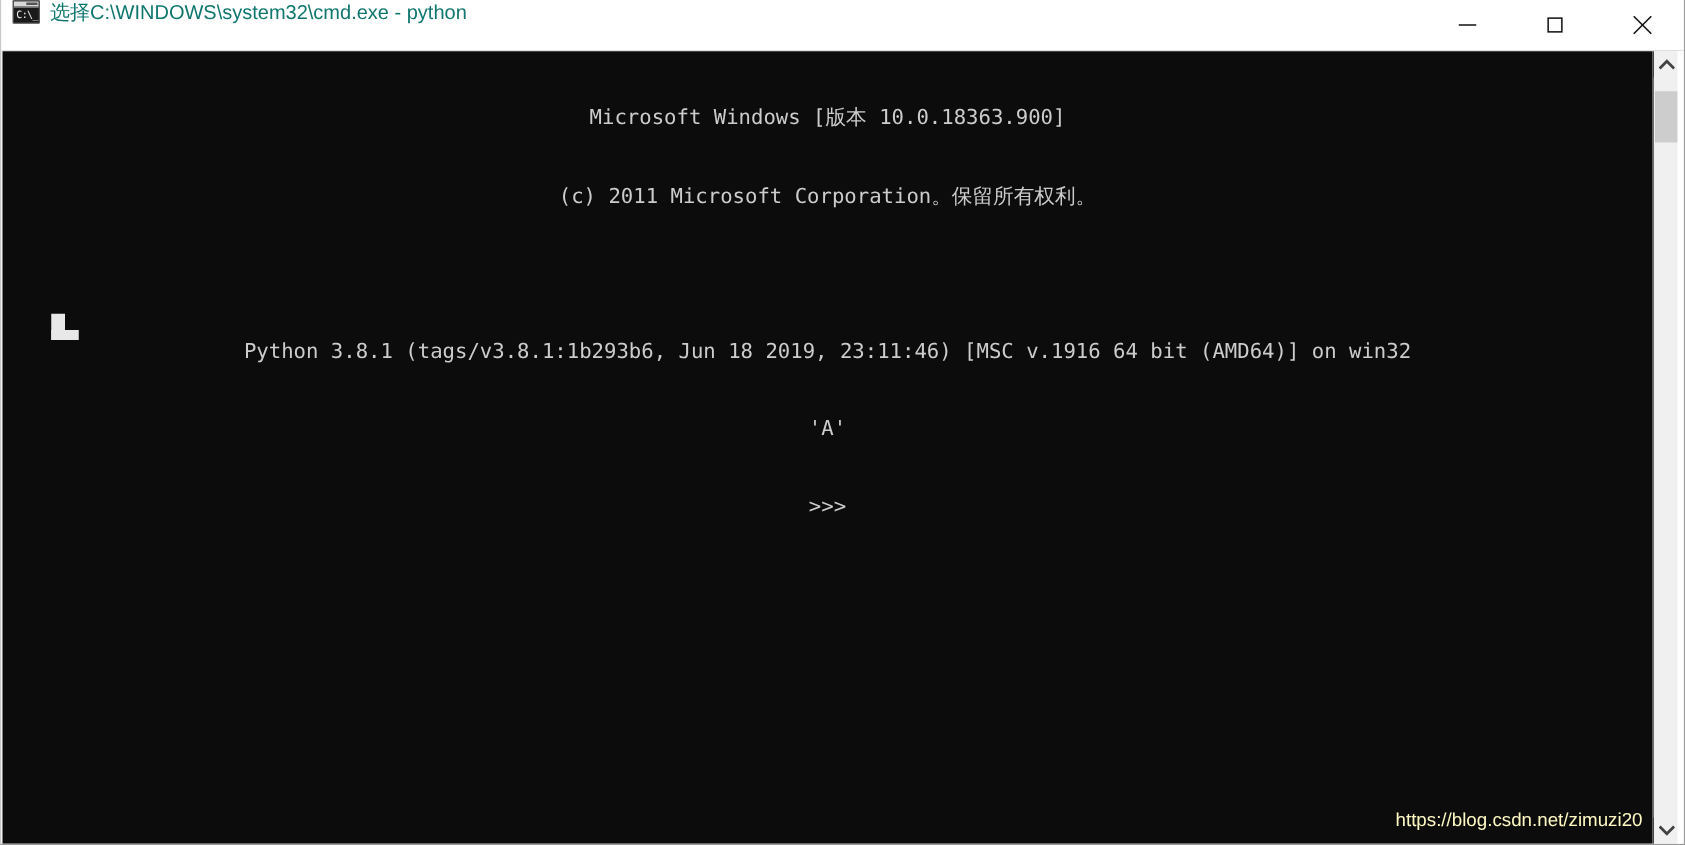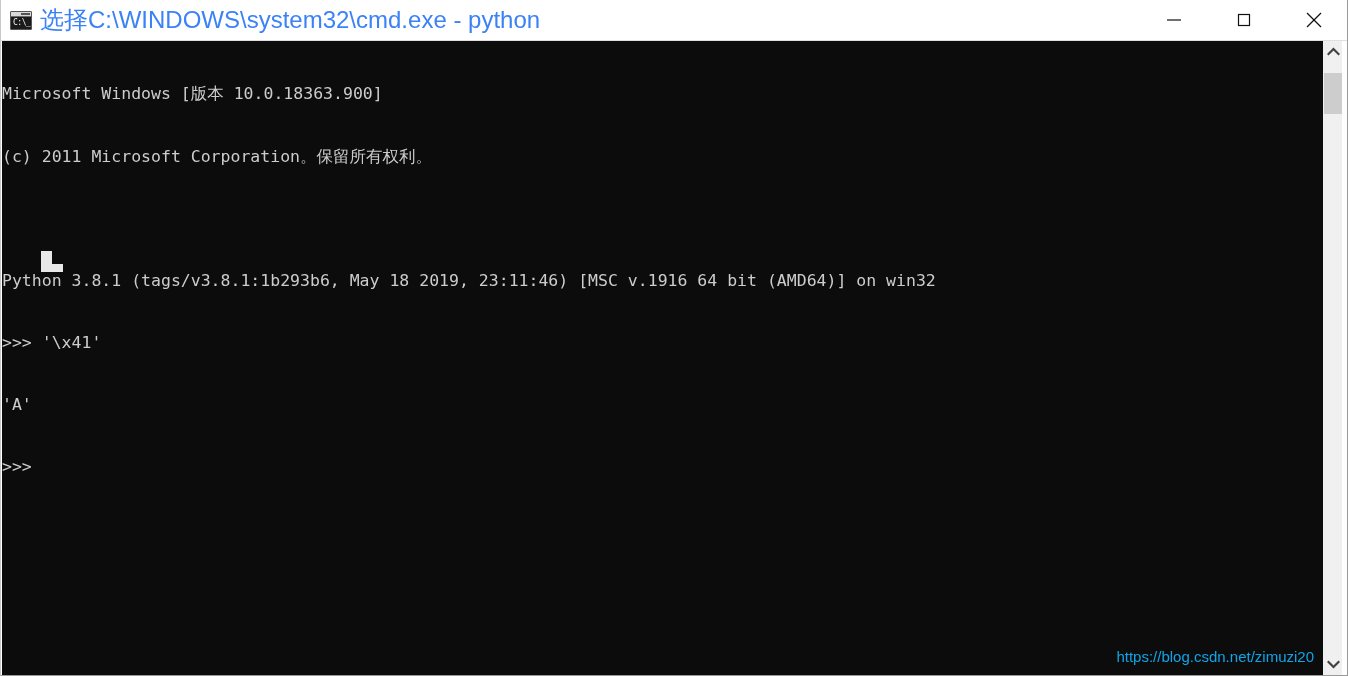--- a/index.html
+++ b/index.html
@@ -30,21 +30,20 @@
   
   #titlebar {
     position: absolute;
     left: 0; top: 0;
     width: 1348px;
     height: 41px;
     background: #ffffff;
     border-bottom: 1px solid #dfdfdf;
     box-sizing: border-box;
     display: flex;
-    align-items: center;
     user-select: none;
   }
 
   #app-icon {
     width: 22px;
     height: 19px;
     margin-left: 9px;
     margin-right: 8px;
     position: relative;
     flex: none;
@@ -77,22 +76,22 @@
     font-family: "DejaVu Sans Mono", monospace;
     font-size: 8px;
     line-height: 9px;
     color: #f2f2f2;
     letter-spacing: -0.5px;
     white-space: nowrap;
   }
 
   #title-text {
     font-family: "Liberation Sans", sans-serif;
-    font-size: 24px;
-    color: #3b82f6;
+    font-size: 16px;
+    color: #0f766e;
     white-space: nowrap;
     letter-spacing: 0px;
   }
 
   #window-controls {
     position: absolute;
     right: 0; top: 0;
     height: 40px;
     display: flex;
   }
@@ -126,20 +125,21 @@
     font-size: 16.5px;
     line-height: 20.7px;
     color: #cccccc;
     white-space: pre;
     letter-spacing: 0px;
   }
   .cline {
     height: 20.7px;
     white-space: pre;
     position: relative;
+    text-align: center;
   }
 
   #cursor {
     position: absolute;
     left: 39px;
     top: 210px;
     width: 11px;
     height: 21px;
     background: #e8e8e8;
   }
@@ -151,21 +151,21 @@
     height: 8px;
     background: #e8e8e8;
   }
 
   #watermark {
     position: absolute;
     right: 8px;
     bottom: 10px;
     font-family: "Liberation Sans", sans-serif;
     font-size: 15px;
-    color: #0ea5e9;
+    color: #fef9c3;
     white-space: nowrap;
   }
 
   
   #scrollbar {
     position: absolute;
     left: 1321px;
     top: 41px;
     width: 21px;
     height: 634px;
@@ -238,22 +238,21 @@
         </svg>
       </div>
     </div>
   </div>
 
   <div id="console">
     <div id="console-text">
       <div class="cline">Microsoft Windows [版本 10.0.18363.900]</div>
       <div class="cline">(c) 2011 Microsoft Corporation。保留所有权利。</div>
       <div class="cline"></div>
-      <div class="cline">Python 3.8.1 (tags/v3.8.1:1b293b6, May 18 2019, 23:11:46) [MSC v.1916 64 bit (AMD64)] on win32</div>
-      <div class="cline">&gt;&gt;&gt; '\x41'</div>
+      <div class="cline">Python 3.8.1 (tags/v3.8.1:1b293b6, Jun 18 2019, 23:11:46) [MSC v.1916 64 bit (AMD64)] on win32</div>
       <div class="cline">'A'</div>
       <div class="cline">&gt;&gt;&gt;</div>
     </div>
 
     <div id="cursor"></div>
     <div id="cursor-tail"></div>
 
     <div id="watermark">https://blog.csdn.net/zimuzi20</div>
   </div>
 

